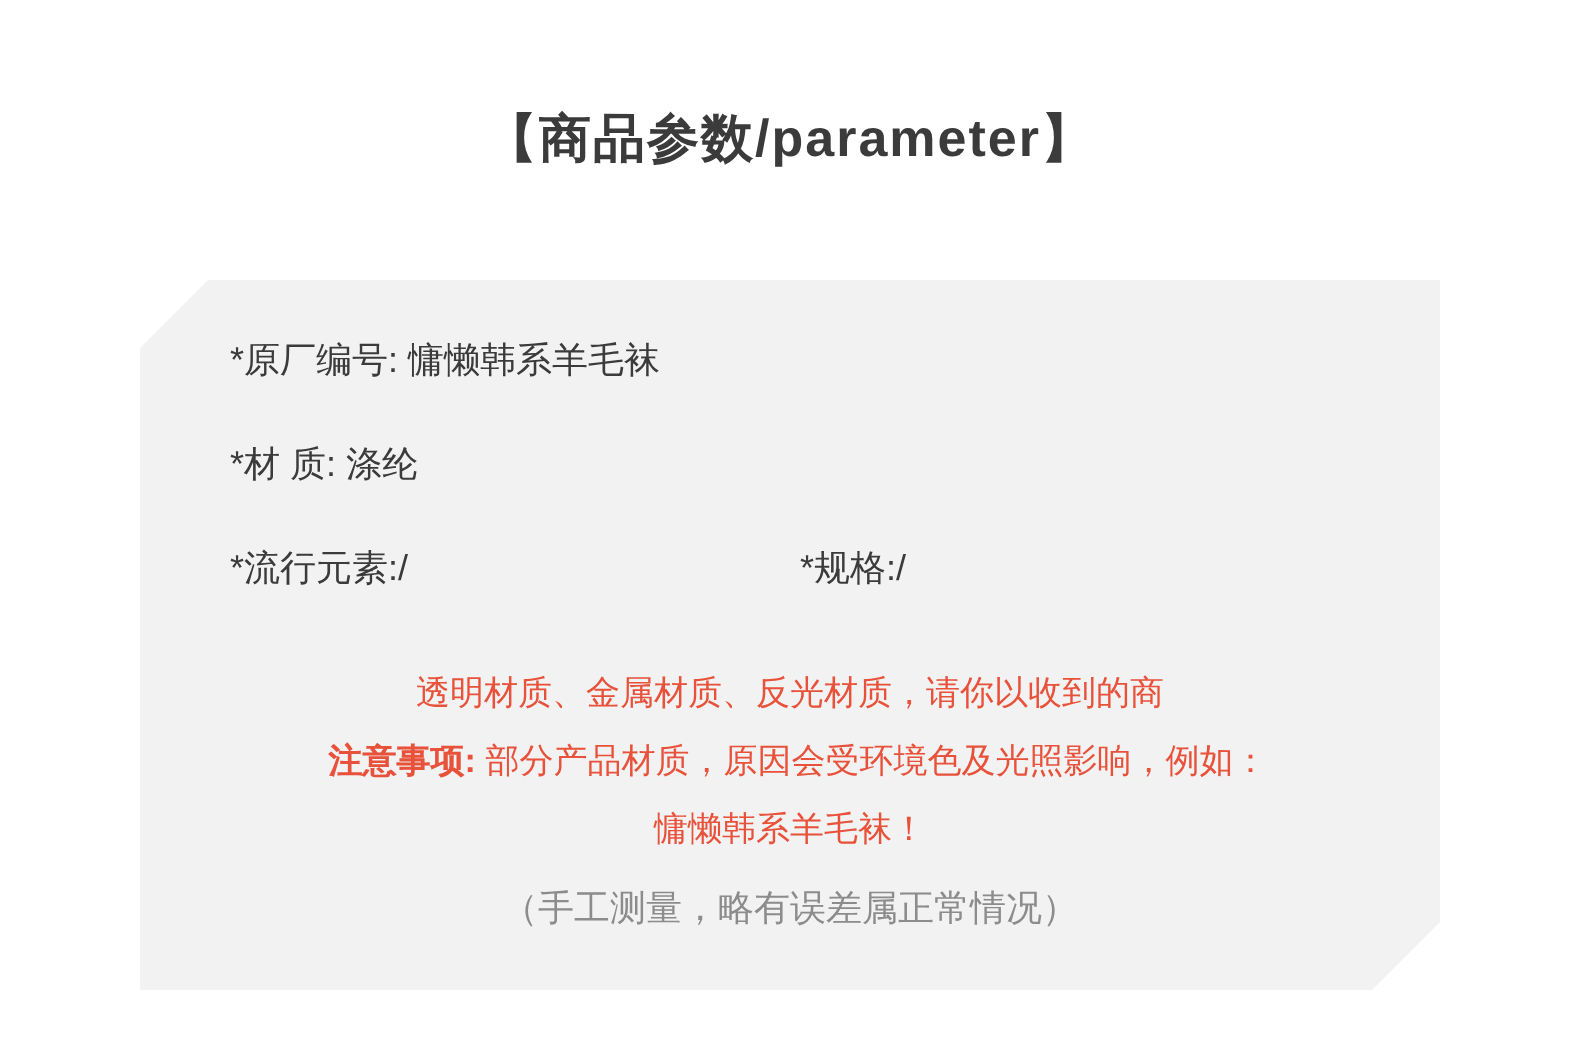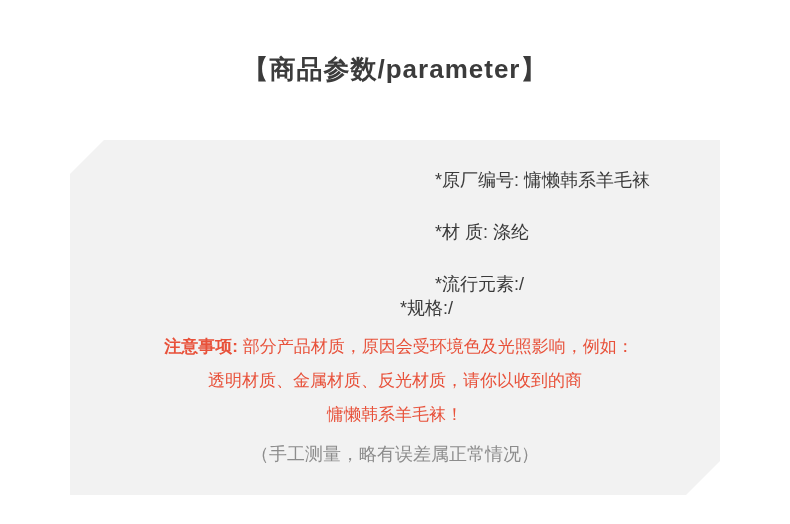--- a/index.html
+++ b/index.html
@@ -42,22 +42,21 @@
   }
   .spec-grid {
     position: absolute;
     top: 168px;
     left: 70px;
     width: 650px;
   }
   .spec-row {
     display: flex;
     height: 52px;
-    align-items: flex-end;
-    flex-direction: column;
+    align-items: flex-start;
   }
   .spec-col {
     font-size: 18px;
     color: #3b3b3b;
     white-space: nowrap;
   }
   .spec-col.left {
     width: 330px;
     padding-left: 45px;
     box-sizing: border-box;
@@ -111,23 +110,23 @@
     <div class="spec-row">
       <div class="spec-col left">*材 质: 涤纶</div>
     </div>
     <div class="spec-row">
       <div class="spec-col left">*流行元素:/</div>
       <div class="spec-col right">*规格:/</div>
     </div>
   </div>
 
   <div class="notice">
+    <div class="notice-line">透明材质、金属材质、反光材质，请你以收到的商</div>
     <div class="notice-line notice-first">
       <span class="notice-label">注意事项:</span>
       <span>部分产品材质，原因会受环境色及光照影响，例如：</span>
     </div>
-    <div class="notice-line">透明材质、金属材质、反光材质，请你以收到的商</div>
     <div class="notice-line">慵懒韩系羊毛袜！</div>
   </div>
 
   <div class="footnote">（手工测量，略有误差属正常情况）</div>
 
 </div>
 
 </body></html>

